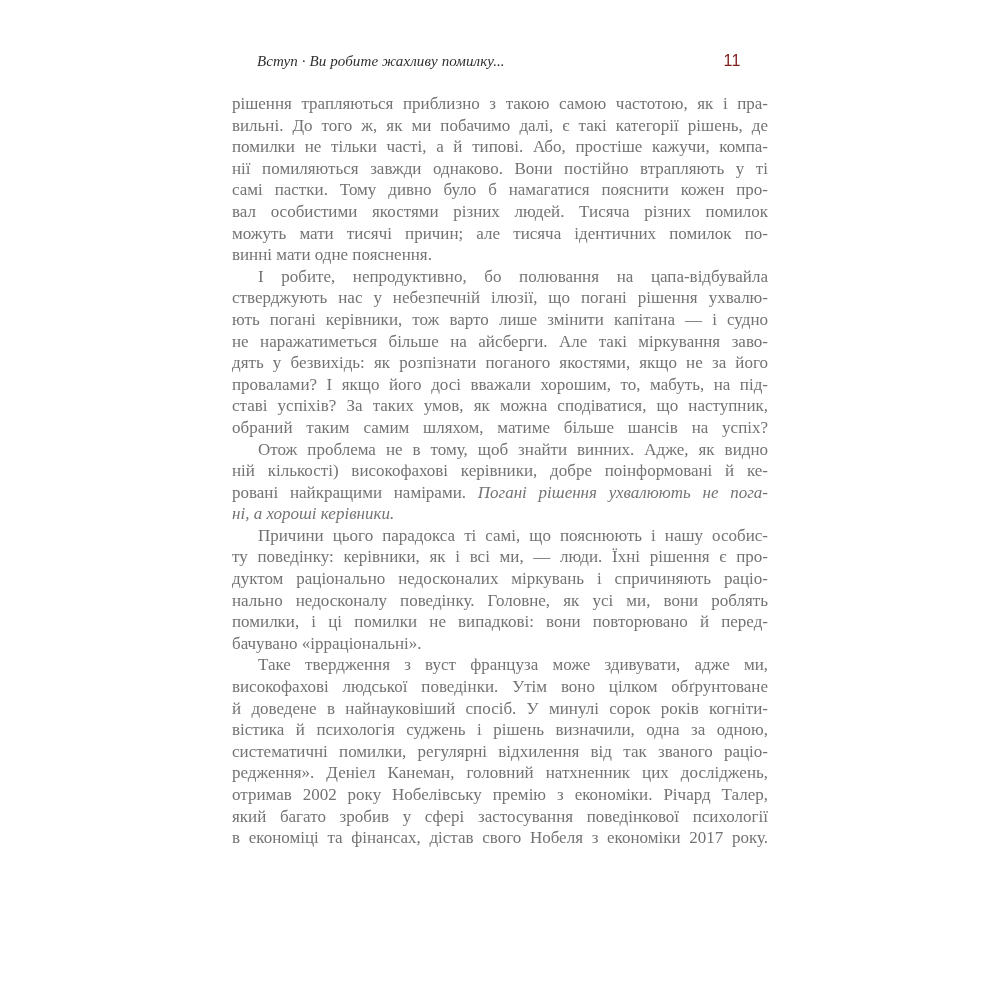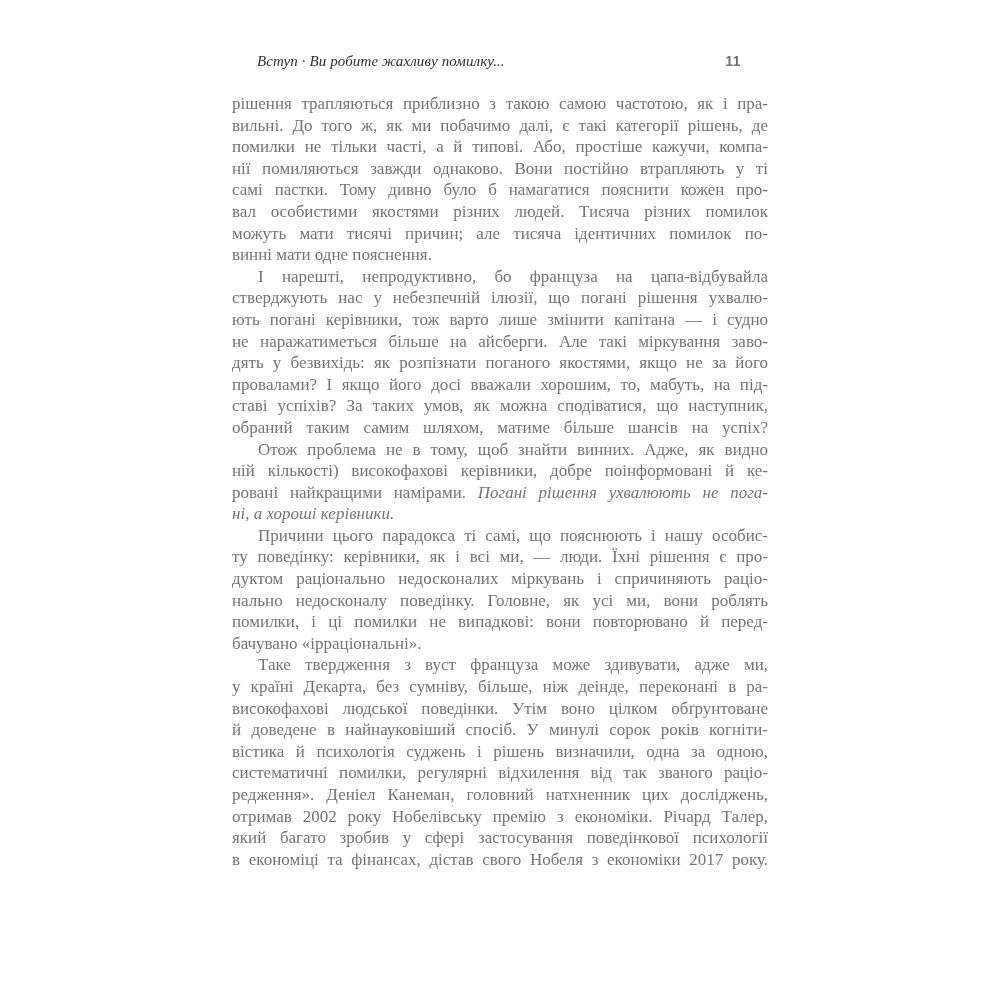--- a/index.html
+++ b/index.html
@@ -28,23 +28,23 @@
   }
   .head-title {
     font-style: italic;
     font-size: 15px;
     color: #2f2f2f;
     letter-spacing: 0.1px;
     white-space: nowrap;
   }
   .page-num {
     font-family: "Liberation Sans", "DejaVu Sans", sans-serif;
-    font-size: 14px;
-    font-weight: 700;
-    color: #737373;
+    font-size: 16px;
+    font-weight: 400;
+    color: #7f1d1d;
     letter-spacing: 0.5px;
   }
   .page-body {
     margin-top: 24px;
     font-size: 17px;
     line-height: 21.6px;
     color: #737373;
   }
   .para { width: 536px; }
   .line {
@@ -75,21 +75,21 @@
           <div class="line"><span>рішення трапляються приблизно з такою самою частотою, як і пра-</span></div>
           <div class="line"><span>вильні. До того ж, як ми побачимо далі, є такі категорії рішень, де</span></div>
           <div class="line"><span>помилки не тільки часті, а й типові. Або, простіше кажучи, компа-</span></div>
           <div class="line"><span>нії помиляються завжди однаково. Вони постійно втрапляють у ті</span></div>
           <div class="line"><span>самі пастки. Тому дивно було б намагатися пояснити кожен про-</span></div>
           <div class="line"><span>вал особистими якостями різних людей. Тисяча різних помилок</span></div>
           <div class="line"><span>можуть мати тисячі причин; але тисяча ідентичних помилок по-</span></div>
           <div class="line"><span>винні мати одне пояснення.</span></div>
         </div>
       <div class="para indent full-last">
-          <div class="line"><span>І нарешті, непродуктивно, бо француза на цапа-відбувайла</span></div>
+          <div class="line"><span>І робите, непродуктивно, бо полювання на цапа-відбувайла</span></div>
           <div class="line"><span>стверджують нас у небезпечній ілюзії, що погані рішення ухвалю-</span></div>
           <div class="line"><span>ють погані керівники, тож варто лише змінити капітана — і судно</span></div>
           <div class="line"><span>не наражатиметься більше на айсберги. Але такі міркування заво-</span></div>
           <div class="line"><span>дять у безвихідь: як розпізнати поганого якостями, якщо не за його</span></div>
           <div class="line"><span>провалами? І якщо його досі вважали хорошим, то, мабуть, на під-</span></div>
           <div class="line"><span>ставі успіхів? За таких умов, як можна сподіватися, що наступник,</span></div>
           <div class="line"><span>обраний таким самим шляхом, матиме більше шансів на успіх?</span></div>
         </div>
       <div class="para indent">
           <div class="line"><span>Отож проблема не в тому, щоб знайти винних. Адже, як видно</span></div>
@@ -100,21 +100,20 @@
       <div class="para indent">
           <div class="line"><span>Причини цього парадокса ті самі, що пояснюють і нашу особис-</span></div>
           <div class="line"><span>ту поведінку: керівники, як і всі ми, — люди. Їхні рішення є про-</span></div>
           <div class="line"><span>дуктом раціонально недосконалих міркувань і спричиняють раціо-</span></div>
           <div class="line"><span>нально недосконалу поведінку. Головне, як усі ми, вони роблять</span></div>
           <div class="line"><span>помилки, і ці помилки не випадкові: вони повторювано й перед-</span></div>
           <div class="line"><span>бачувано «ірраціональні».</span></div>
         </div>
       <div class="para indent full-last">
           <div class="line"><span>Таке твердження з вуст француза може здивувати, адже ми,</span></div>
-          <div class="line"><span>у країні Декарта, без сумніву, більше, ніж деінде, переконані в ра-</span></div>
           <div class="line"><span>високофахові людської поведінки. Утім воно цілком обґрунтоване</span></div>
           <div class="line"><span>й доведене в найнауковіший спосіб. У минулі сорок років когніти-</span></div>
           <div class="line"><span>вістика й психологія суджень і рішень визначили, одна за одною,</span></div>
           <div class="line"><span>систематичні помилки, регулярні відхилення від так званого раціо-</span></div>
           <div class="line"><span>редження». Деніел Канеман, головний натхненник цих досліджень,</span></div>
           <div class="line"><span>отримав 2002 року Нобелівську премію з економіки. Річард Талер,</span></div>
           <div class="line"><span>який багато зробив у сфері застосування поведінкової психології</span></div>
           <div class="line"><span>в економіці та фінансах, дістав свого Нобеля з економіки 2017 року.</span></div>
         </div>
     </div>

